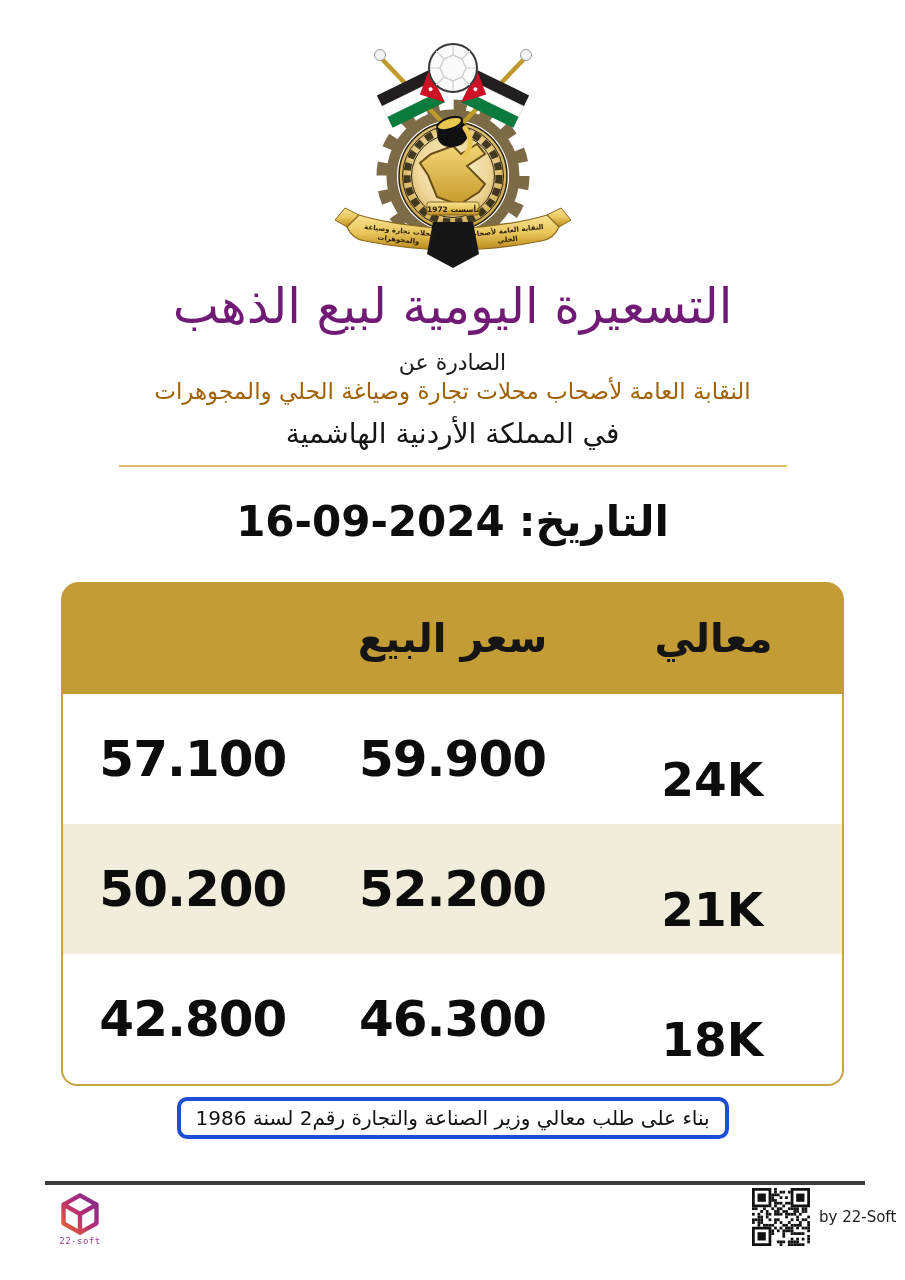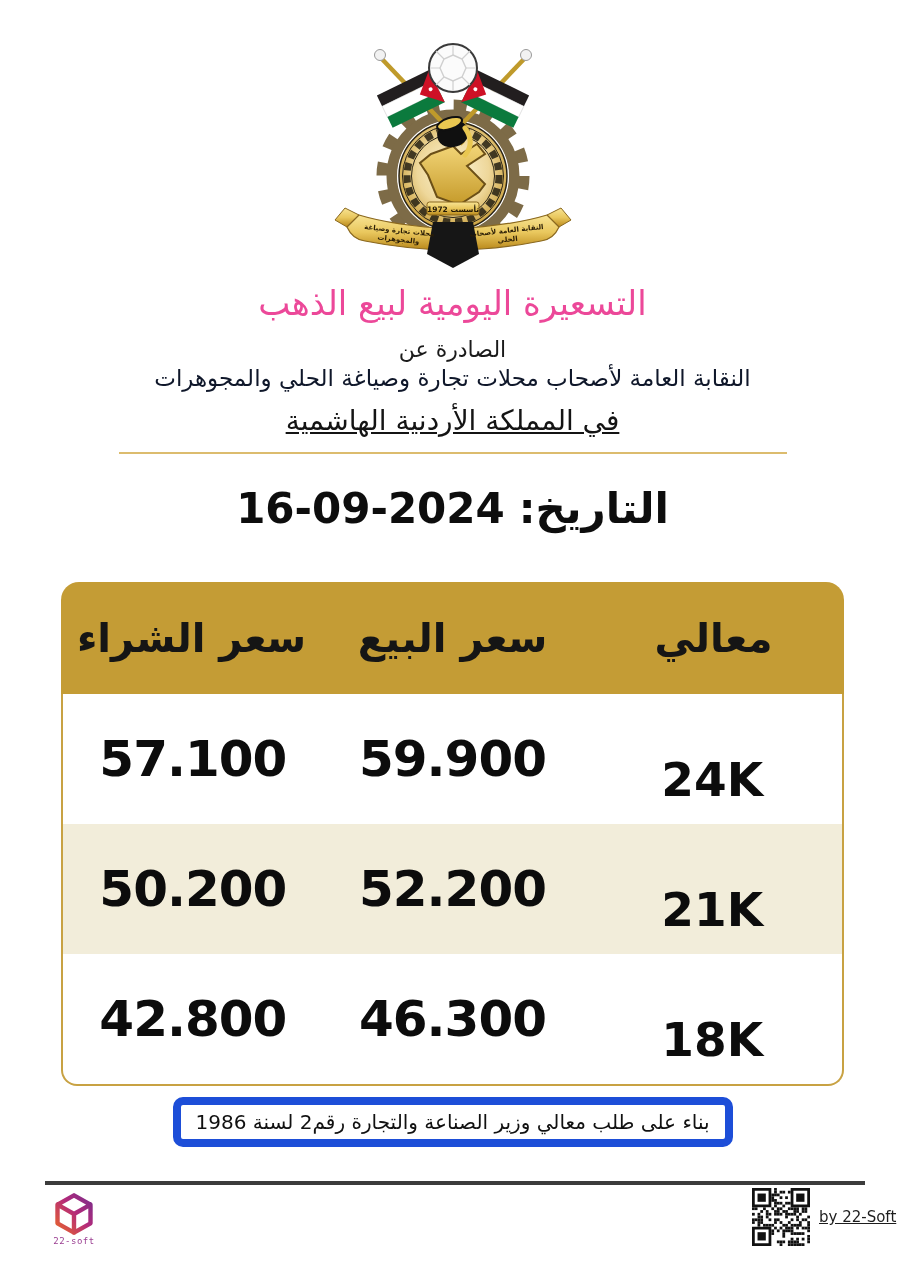--- a/index.html
+++ b/index.html
@@ -8,24 +8,24 @@
   .page {
     position:relative; width:905px; height:1280px; margin:0 auto;
     background:var(--page-bg,#ffffff); overflow:hidden; color:#1c1c1c;
   }
   
   .logo-wrap { position:absolute; top:26px; left:50%; transform:translateX(-50%);
     width:268px; height:248px; }
   .logo-wrap svg { width:100%; height:100%; display:block; }
   
   .head { position:absolute; top:274px; left:0; width:100%; text-align:center; direction:rtl; }
-  .title    { font-size:34px; line-height:1.35; color:#ec4899;margin-top:7px; }
+  .title    { font-size:49px; line-height:1.35; color:#701a75; }
   .issued   { font-size:22px; margin-top:10px; color:#1a1a1a;text-align:center; }
-  .synd     { font-size:23px; margin-top:3px; color:#0f172a; }
-  .country  { font-size:28px; margin-top:13px; color:#141414;text-decoration:underline; }
+  .synd     { font-size:23px; margin-top:3px; color:#a16207; }
+  .country  { font-size:28px; margin-top:13px; color:#141414; }
   .gold-rule{ border:none; height:2px; width:668px; margin:15px auto 0 auto;
     background:var(--gold-rule,#dcbc6e); }
   .date-line{ margin-top:30px; font-size:42px; font-weight:bold; color:#0d0d0d;
     display:flex; justify-content:center; gap:14px; direction:rtl; }
   
   .price-table { position:absolute; top:582px; left:61px; width:783px; direction:rtl; }
   .thead {
     display:grid; grid-template-columns:1fr 1fr 1fr; align-items:center;
     height:112px; background:var(--gold-header,#c49c35);
     border-radius:18px 18px 0 0;
@@ -39,33 +39,33 @@
     display:grid; grid-template-columns:1fr 1fr 1fr; align-items:center;
     height:130px; text-align:center;
     font-size:50px; font-weight:bold; letter-spacing:-1px; color:#0c0c0c;
   }
   .trow.alt { background:var(--row-alt,#f2edda); }
   .trow .karat { font-size:47px; letter-spacing:0;margin-top:40px; }
   
   .note-wrap { position:absolute; top:1097px; left:0; width:100%; text-align:center; }
   .note {
     display:inline-block; direction:rtl; font-size:20px; color:#111;
-    border:8px solid #1d4ed8; border-radius:10px; padding:5px 15px; background:#fff;
+    border:4px solid #1d4ed8; border-radius:10px; padding:5px 15px; background:#fff;
   }
   
   .bottom-divider { position:absolute; top:1181px; left:45px; width:820px; height:4px;
     background:var(--divider,#3c3c3c); }
-  .brand-left { position:absolute; left:46px; top:1192px; width:56px; text-align:center; }
+  .brand-left { position:absolute; left:52px; top:1192px; width:56px; text-align:center; }
   .brand-left svg { width:44px; height:44px; display:block; margin:0 auto; }
   .brand-name { font-size:9px; color:#9b3f92; letter-spacing:0.5px;
     font-family:"DejaVu Sans Mono", monospace; }
   .brand-right { position:absolute; left:752px; top:1188px; display:flex;
     align-items:center; gap:9px; }
   .brand-right svg { width:58px; height:58px; display:block; }
-  .credit { font-size:15px; color:#1d1d1d; white-space:nowrap;text-decoration:underline; }
+  .credit { font-size:15px; color:#1d1d1d; white-space:nowrap; }
   svg text { font-family:"DejaVu Sans", sans-serif; }
 </style>
 </head>
 <body>
 
 <div class="page">
 
   <div class="logo-wrap">
     <svg viewBox="0 0 268 248">
       <defs>
@@ -167,21 +167,20 @@
     <div class="date-line">
       <span>التاريخ:</span>
       <span dir="ltr">16-09-2024</span>
     </div>
   </div>
 
   <div class="price-table">
     <div class="thead">
       <div>معالي</div>
       <div>سعر البيع</div>
-      <div>سعر الشراء</div>
     </div>
     <div class="tbody">
       <div class="trow">
         <div class="karat">24K</div>
         <div>59.900</div>
         <div>57.100</div>
       </div>
       <div class="trow alt">
         <div class="karat">21K</div>
         <div>52.200</div>

